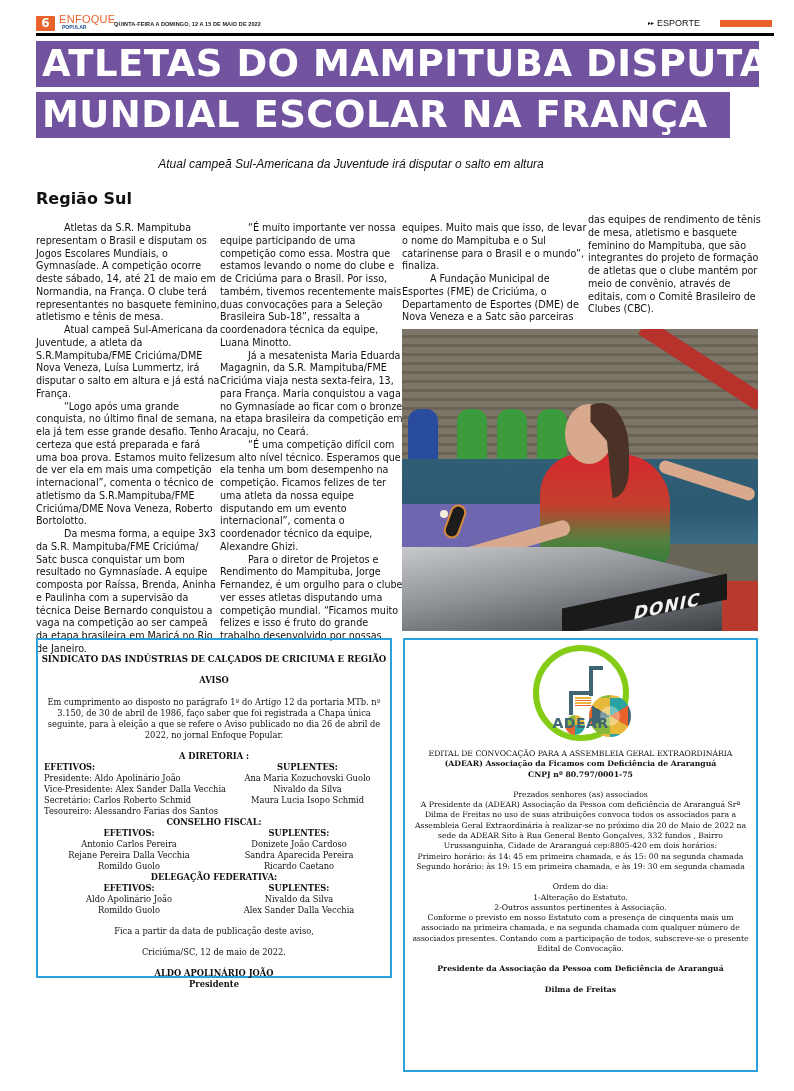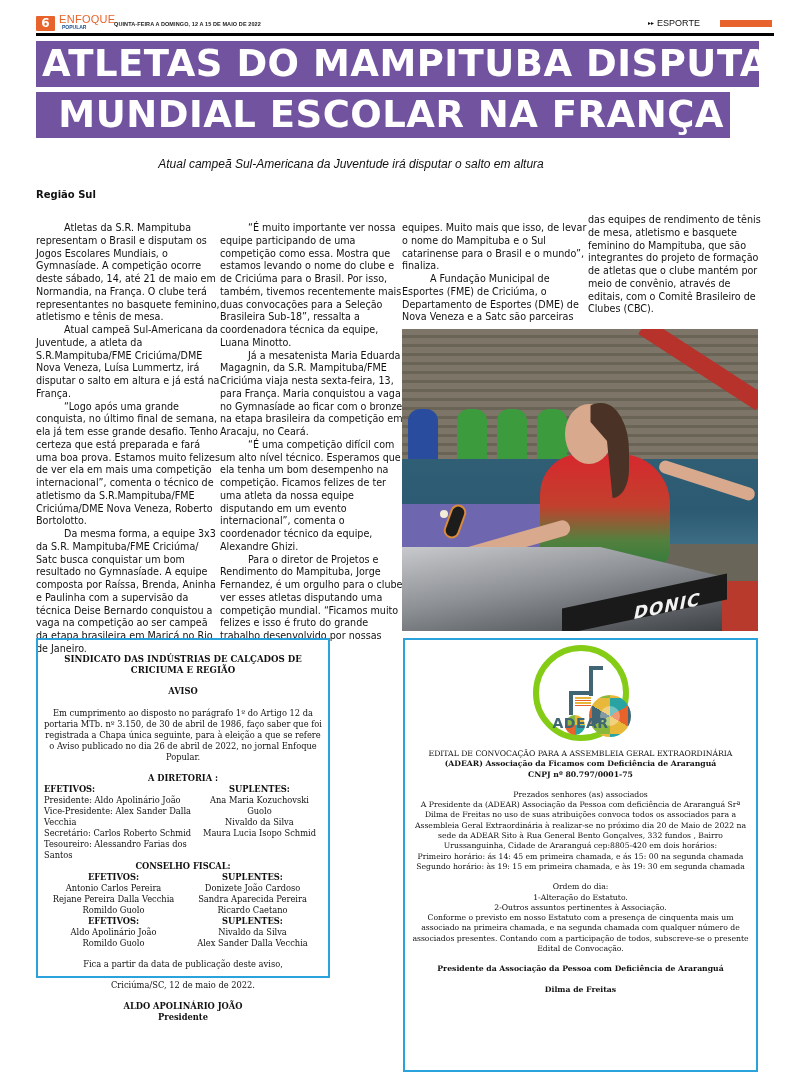--- a/index.html
+++ b/index.html
@@ -13,26 +13,26 @@
   .brand-main { color: #e8632b; font-size: 11px; letter-spacing: 0.3px; font-family: "Liberation Sans", sans-serif; display: block; }
   .brand-sub { color: #1e4e8c; font-size: 5px; font-weight: bold; display: block; margin-left: 3px; font-family: "Liberation Sans", sans-serif; }
   .dateline { position: absolute; left: 78px; top: 9px; font-size: 5.5px; font-weight: bold; letter-spacing: 0.1px; font-family: "Liberation Sans", sans-serif; color: #1a1a1a; }
   .section { position: absolute; left: 612px; top: 6px; font-size: 9px; font-family: "Liberation Sans", sans-serif; color: #111; }
   .section-arrow { font-size: 6px; margin-right: 3px; vertical-align: 1px; }
   .section-bar { position: absolute; left: 684px; top: 8px; width: 52px; height: 7px; background: #e8632b; }
   .rule { position: absolute; left: 36px; top: 33px; width: 738px; height: 3px; background: #000; }
 
   
   .headline { position: absolute; left: 36px; top: 41px; }
-  .hl-line { display: block; background: #7253a0; color: #fff; font-family: "DejaVu Sans", sans-serif; font-weight: bold; font-size: 37px; line-height: 46px; padding: 0 6px; letter-spacing: 0.5px; white-space: nowrap; margin-bottom: 5px; text-align: right; }
+  .hl-line { display: block; background: #7253a0; color: #fff; font-family: "DejaVu Sans", sans-serif; font-weight: bold; font-size: 37px; line-height: 46px; padding: 0 6px; letter-spacing: 0.5px; white-space: nowrap; margin-bottom: 5px; }
   .hl-line.l1 { width: 723px; }
   .hl-line.l2 { width: 694px; }
 
   .subtitle { position: absolute; left: 0; width: 662px; top: 157px; text-align: center; font-family: "Liberation Sans", sans-serif; font-style: italic; font-size: 12px; color: #111; padding-left: 40px; }
-  .byline { position: absolute; left: 36px; top: 189px; font-family: "DejaVu Sans", sans-serif; font-weight: bold; font-size: 10px; }
+  .byline { position: absolute; left: 36px; top: 189px; font-family: "DejaVu Sans", sans-serif; font-weight: bold; font-size: 16px; }
 
   
   .col { position: absolute; font-family: "DejaVu Sans", sans-serif; font-size: 9.6px; line-height: 12.75px; color: #111; }
   .col p { text-indent: 28px; }
   .col p.noindent { text-indent: 0; }
   .c1 { left: 36px; top: 222px; width: 186px; }
   .c2 { left: 220px; top: 222px; width: 183px; }
   .c3 { left: 402px; top: 222px; width: 188px; }
   .c4 { left: 588px; top: 214px; width: 180px; }
 
@@ -50,21 +50,21 @@
   .ph-shirt { position: absolute; left: 138px; top: 125px; width: 130px; height: 115px; border-radius: 40px 50px 20px 20px; background: linear-gradient(180deg, #d7282e 0%, #c2402d 45%, #54803e 75%, #2f7b3a 100%); }
   .ph-head { position: absolute; left: 163px; top: 75px; width: 48px; height: 60px; border-radius: 50%; background: #d8a98c; }
   .ph-hair { position: absolute; left: 172px; top: 74px; width: 55px; height: 95px; border-radius: 45% 50% 30% 40%; background: #4a3326; z-index: 1; clip-path: polygon(30% 0, 100% 0, 100% 100%, 70% 100%, 60% 40%, 30% 20%); }
   .ph-arm { position: absolute; left: 55px; top: 205px; width: 115px; height: 16px; background: #d8a98c; border-radius: 8px; transform: rotate(-16deg); }
   .ph-arm2 { position: absolute; left: 255px; top: 145px; width: 100px; height: 13px; background: #d8a98c; border-radius: 7px; transform: rotate(18deg); }
   .ph-paddle { position: absolute; left: 45px; top: 175px; width: 16px; height: 35px; background: #1c1c1c; border: 2px solid #d98a3a; border-radius: 8px; transform: rotate(20deg); }
   .ph-ball { position: absolute; left: 38px; top: 181px; width: 8px; height: 8px; background: #f3ecd8; border-radius: 50%; }
 
   
   .box { position: absolute; border: 2px solid #2aa3dc; font-family: "DejaVu Serif", serif; color: #111; text-align: center; }
-  .box-left { left: 36px; top: 638px; width: 294px; height: 340px; font-size: 8.3px; line-height: 11px; }
+  .box-left { left: 36px; top: 638px; width: 356px; height: 340px; font-size: 8.3px; line-height: 11px; }
   .box-right { left: 403px; top: 638px; width: 355px; height: 434px; font-size: 7.7px; line-height: 10.3px; }
   .b { font-weight: bold; }
   .box .blk { display: block; }
   .t1 { margin-top: 14px; font-weight: bold; font-size: 8.6px; }
   .t-aviso { margin-top: 10px; font-weight: bold; }
   .intro { margin-top: 11px; padding: 0 4px; }
   .dir-title { margin-top: 10px; font-weight: bold; }
   .two { display: flex; padding: 0 6px; text-align: left; }
   .two .l { width: 55%; }
   .two .r { width: 45%; text-align: center; }
@@ -183,20 +183,21 @@
       <span class="blk">Romildo Guolo</span>
     </div>
     <div class="r">
       <span class="blk b">SUPLENTES:</span>
       <span class="blk">Donizete João Cardoso</span>
       <span class="blk">Sandra Aparecida Pereira</span>
       <span class="blk">Ricardo Caetano</span>
     </div>
   </div>
 
+  <span class="blk sec">DELEGAÇÃO FEDERATIVA:</span>
   <div class="two c">
     <div class="l">
       <span class="blk b">EFETIVOS:</span>
       <span class="blk">Aldo Apolinário João</span>
       <span class="blk">Romildo Guolo</span>
     </div>
     <div class="r">
       <span class="blk b">SUPLENTES:</span>
       <span class="blk">Nivaldo da Silva</span>
       <span class="blk">Alex Sander Dalla Vecchia</span>

